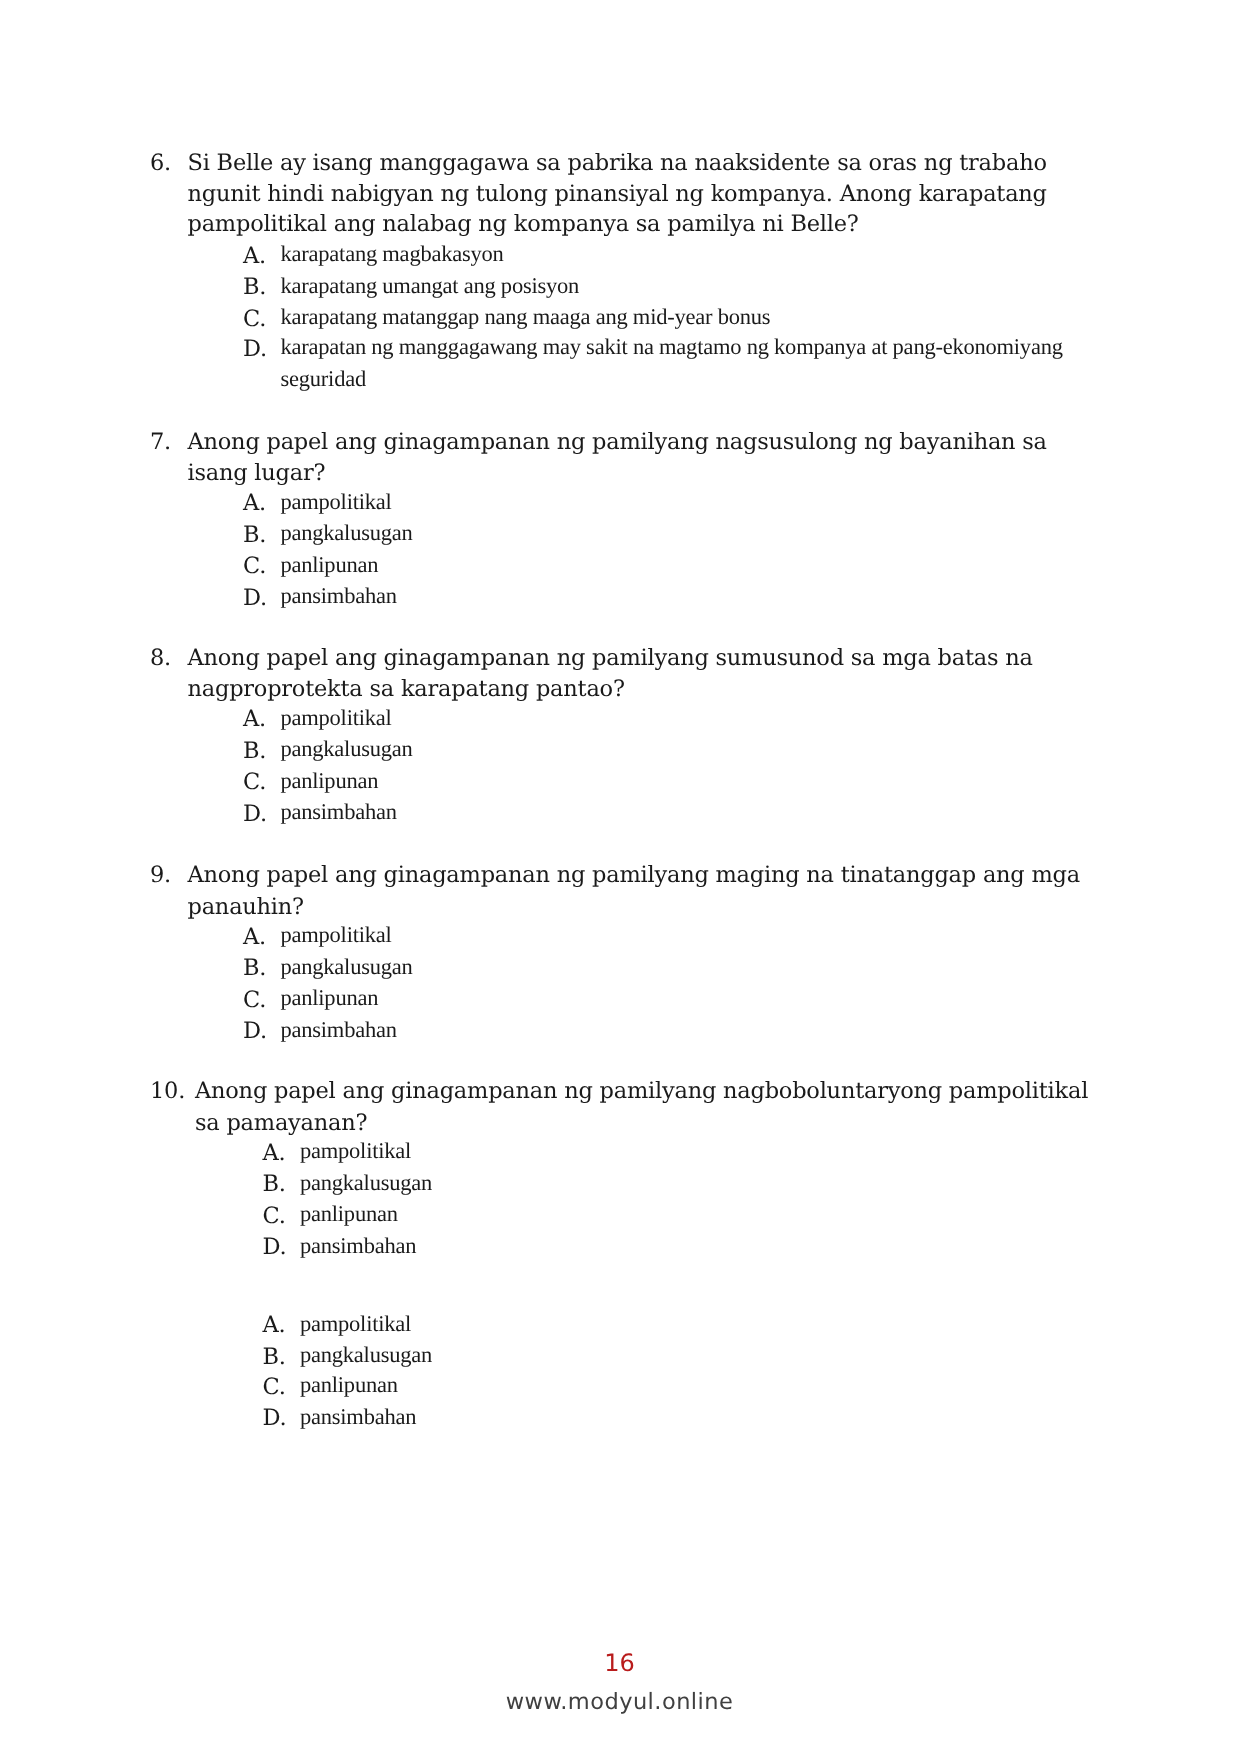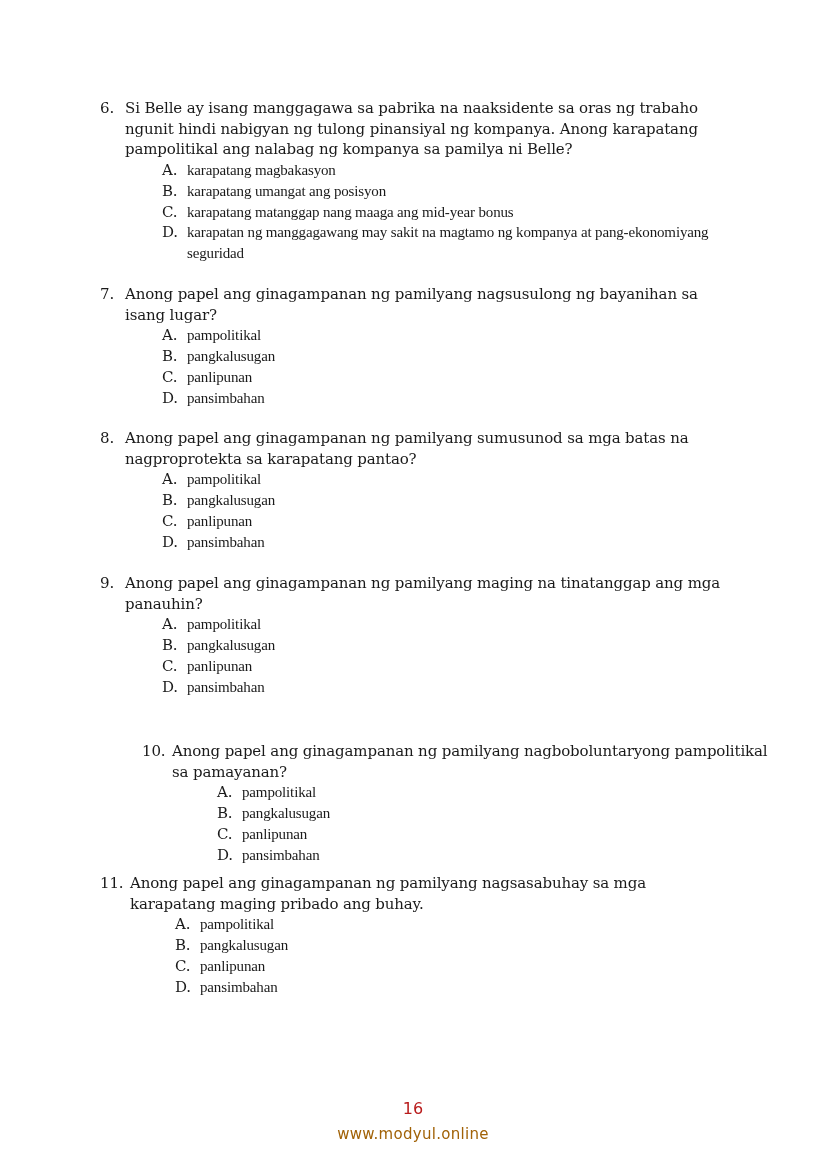--- a/index.html
+++ b/index.html
@@ -11,21 +11,21 @@
   .q.two .num { width:30px; }
   .q .stem-text { flex:1; }
   .q .opts { margin:0; padding:0; list-style:none; }
   .q .opt { display:flex; padding-left:62px; }
   .q.two .opt { padding-left:75px; }
   .q .opt .letter { width:25px; flex:none; }
   .q .opt .otext { flex:1;font-family:Liberation Serif, serif; }
   .footer-page { position:absolute; top:1099px; left:0; width:826px; text-align:center;
                  font-family:"DejaVu Sans","Liberation Sans",sans-serif; font-size:16px; color:#b91c1c; }
   .footer-site { position:absolute; top:1125px; left:0; width:826px; text-align:center;
-                 font-family:"DejaVu Sans","Liberation Sans",sans-serif; font-size:15px; color:#a16207; letter-spacing:0.3px; }
+                 font-family:"DejaVu Sans","Liberation Sans",sans-serif; font-size:15px; color:#404040; letter-spacing:0.3px; }
 </style>
 </head>
 <body>
 
 <div class="q" style="top:98px; width:632px;">
   <div class="stem">
     <span class="num">6.</span>
     <span class="stem-text">Si Belle ay isang manggagawa sa pabrika na naaksidente sa oras ng trabaho ngunit hindi nabigyan ng tulong pinansiyal ng kompanya. Anong karapatang pampolitikal ang nalabag ng kompanya sa pamilya ni Belle?</span>
   </div>
   <ul class="opts">
@@ -116,21 +116,21 @@
         <span class="letter">C.</span>
         <span class="otext">panlipunan</span>
       </li>
     <li class="opt">
         <span class="letter">D.</span>
         <span class="otext">pansimbahan</span>
       </li>
   </ul>
 </div>
 
-<div class="q two" style="top:741px; width:640px;margin-left:42px;">
+<div class="q two" style="top:717px; width:640px;">
   <div class="stem">
     <span class="num">10.</span>
     <span class="stem-text">Anong papel ang ginagampanan ng pamilyang nagboboluntaryong pampolitikal sa pamayanan?</span>
   </div>
   <ul class="opts">
     <li class="opt">
         <span class="letter">A.</span>
         <span class="otext">pampolitikal</span>
       </li>
     <li class="opt">
@@ -142,24 +142,20 @@
         <span class="otext">panlipunan</span>
       </li>
     <li class="opt">
         <span class="letter">D.</span>
         <span class="otext">pansimbahan</span>
       </li>
   </ul>
 </div>
 
 <div class="q two" style="top:873px; width:570px;">
-  <div class="stem">
-    <span class="num">11.</span>
-    <span class="stem-text">Anong papel ang ginagampanan ng pamilyang nagsasabuhay sa mga karapatang maging pribado ang buhay.</span>
-  </div>
   <ul class="opts">
     <li class="opt">
         <span class="letter">A.</span>
         <span class="otext">pampolitikal</span>
       </li>
     <li class="opt">
         <span class="letter">B.</span>
         <span class="otext">pangkalusugan</span>
       </li>
     <li class="opt">

